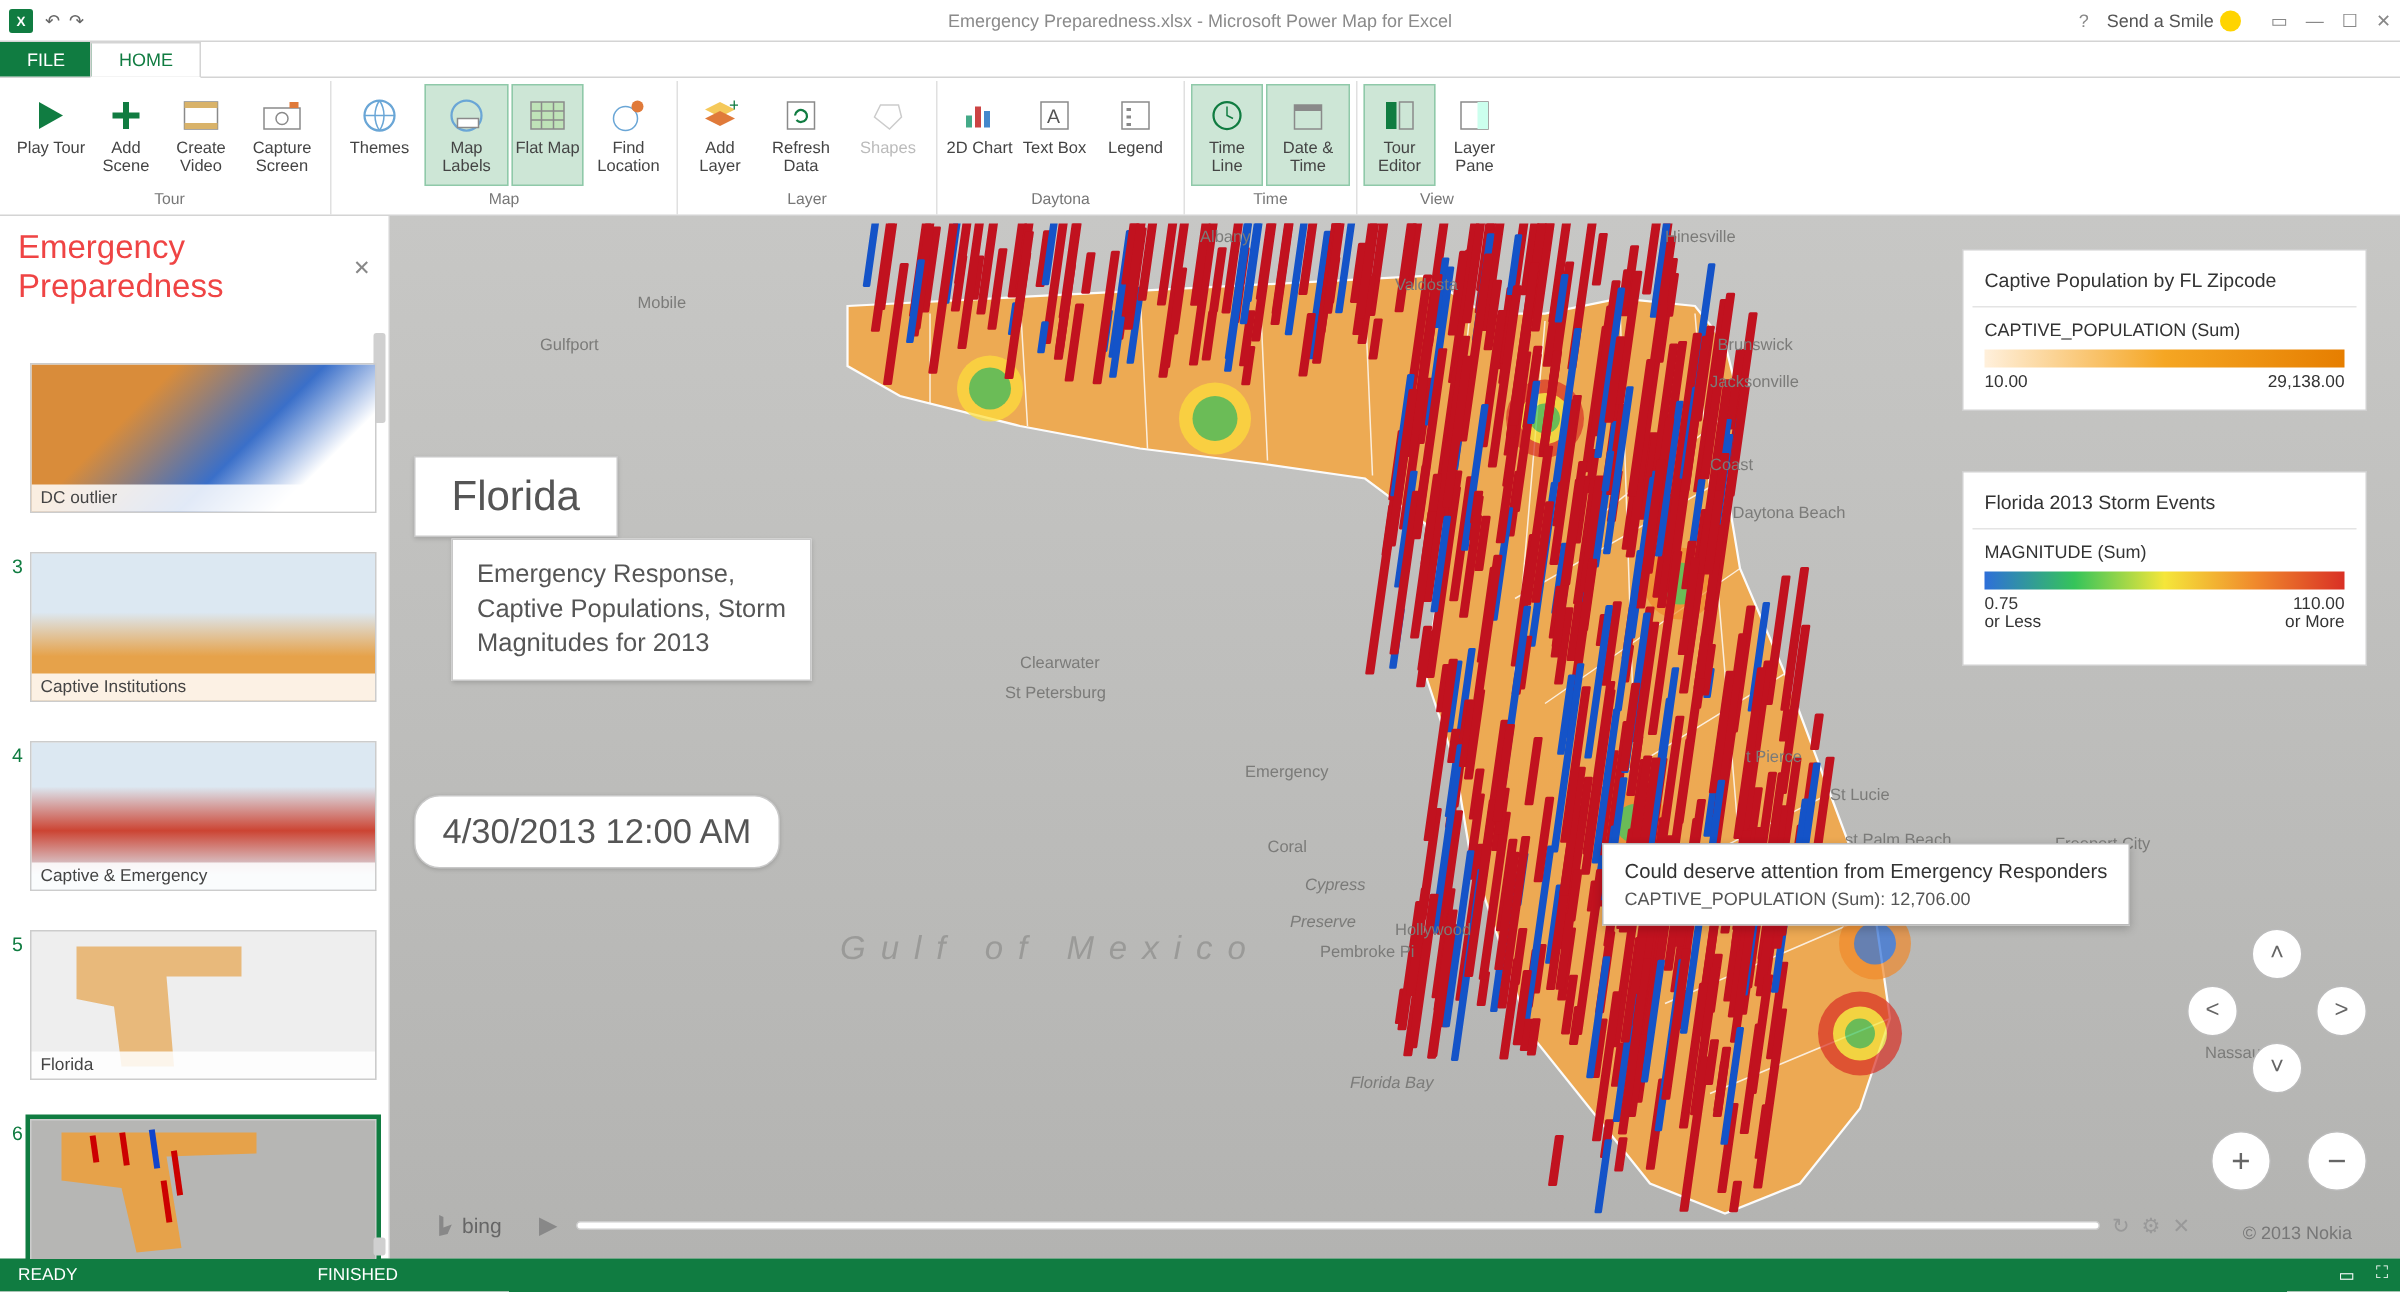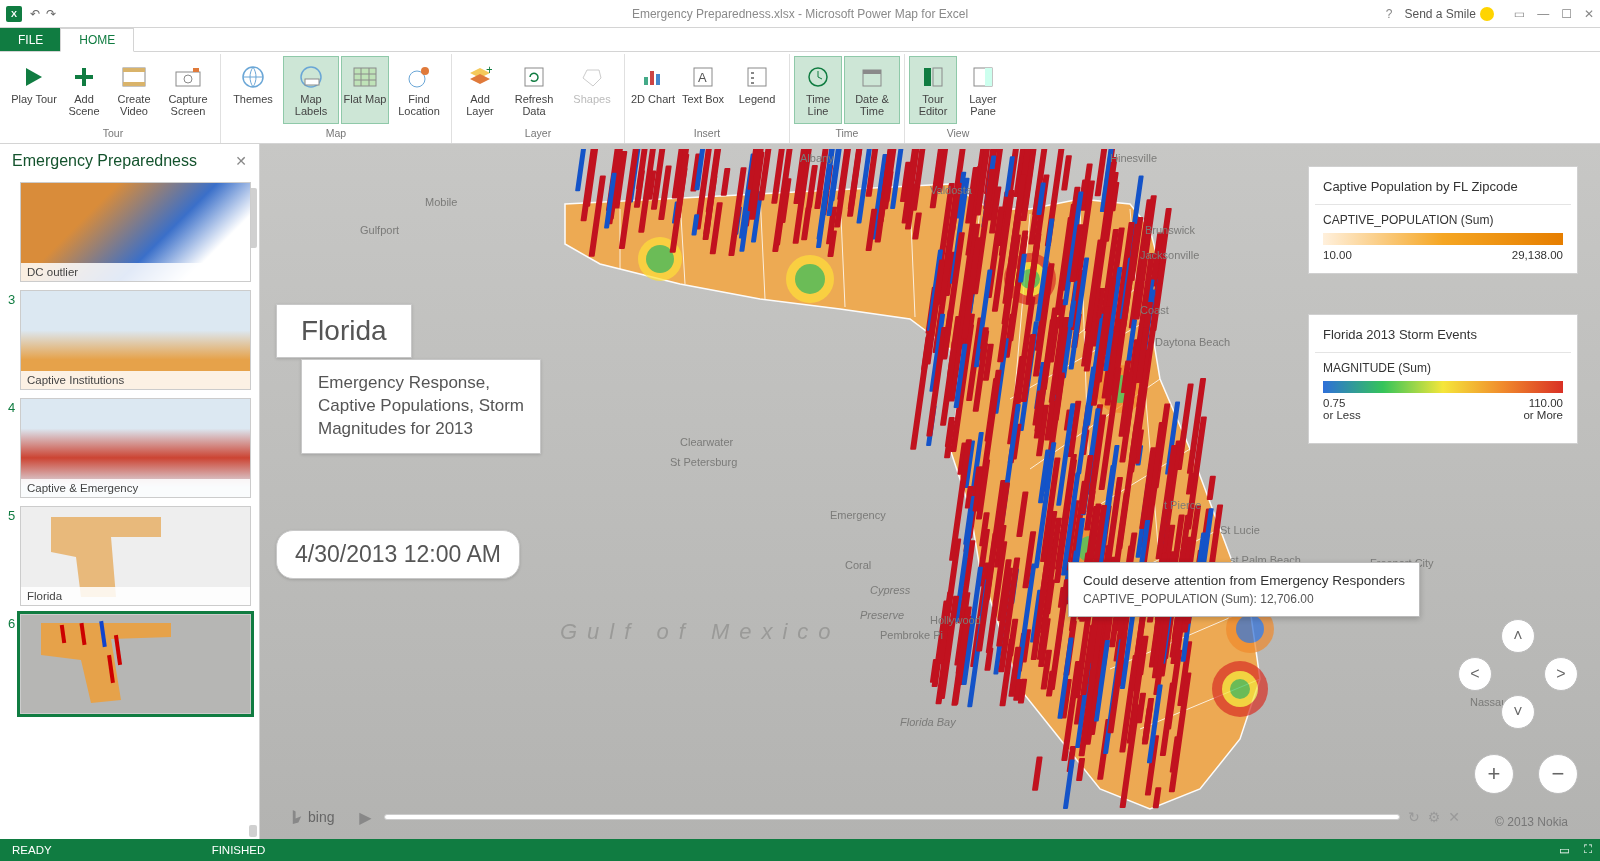--- a/index.html
+++ b/index.html
@@ -27,24 +27,24 @@
   .rbtn.narrow { width:48px;}
   .rbtn.active { background:#cde6d6; border:1px solid #8fc9a9; }
   .rbtn.disabled { color:#bbb; cursor:default;}
   .rbtn .ico { width:28px; height:28px; display:flex; align-items:center; justify-content:center; margin-bottom:2px;}
   .group-label { font-size:10.5px; color:#777; margin-top:auto; padding-bottom:2px;}
 
   
   .body { display:flex; height: calc(100% - 28px - 24px - 92px - 22px); }
   .sidebar { width:260px; border-right:1px solid #d4d4d4; background:#fff; display:flex; flex-direction:column;}
   .sidebar-header { padding:8px 12px; display:flex; align-items:center; justify-content:space-between; }
-  .sidebar-title { color:#14532d; font-size:16px; font-weight:400; }
+  .sidebar-title { color:#ef4444; font-size:22px; font-weight:400; }
   .sidebar-close { color:#888; cursor:pointer; font-size:14px;}
   .scenes { flex:1; overflow-y:auto; padding:4px 8px;}
-  .scene { margin-bottom:8px; position:relative; display:flex; }
+  .scene { margin-bottom:8px; position:relative; display:flex;margin-top:26px; }
   .scene-num { width:12px; color:#107c41; font-size:13px; padding-top:2px;}
   .scene-thumb { flex:1; height:100px; border:1px solid #ccc; background:#e8e4da; position:relative; overflow:hidden;}
   .scene.selected .scene-thumb { outline:3px solid #107c41; }
   .scene-label { position:absolute; bottom:0; left:0; right:0; background:rgba(255,255,255,.85); padding:3px 6px; font-size:11.5px; color:#444;}
 
   
   .canvas { flex:1; background:#b6b6b4; position:relative; overflow:hidden; }
 
   
   .map-bg { position:absolute; inset:0; background: linear-gradient(180deg,#c7c7c5 0%,#b3b3b1 100%);}
@@ -270,21 +270,21 @@
             <svg width="20" height="20">
               <rect x="1" y="1" width="18" height="18" fill="none" stroke="#8a8a8a"></rect>
               <rect x="4" y="5" width="3" height="2" fill="#888"></rect>
               <rect x="4" y="10" width="3" height="2" fill="#888"></rect>
               <rect x="4" y="15" width="3" height="2" fill="#888"></rect>
             </svg>
           </div>
           <span>Legend</span>
         </div>
     </div>
-    <div class="group-label">Insert</div>
+    <div class="group-label">Daytona</div>
   </div>
 
   <div class="group">
     <div class="group-items">
       <div class="rbtn active narrow">
           <div class="ico">
             <svg width="22" height="22">
               <circle cx="11" cy="11" r="9" fill="none" stroke="#107c41" stroke-width="1.5"></circle>
               <path d="M11 5v6l4 2" stroke="#107c41" fill="none"></path>
             </svg>

